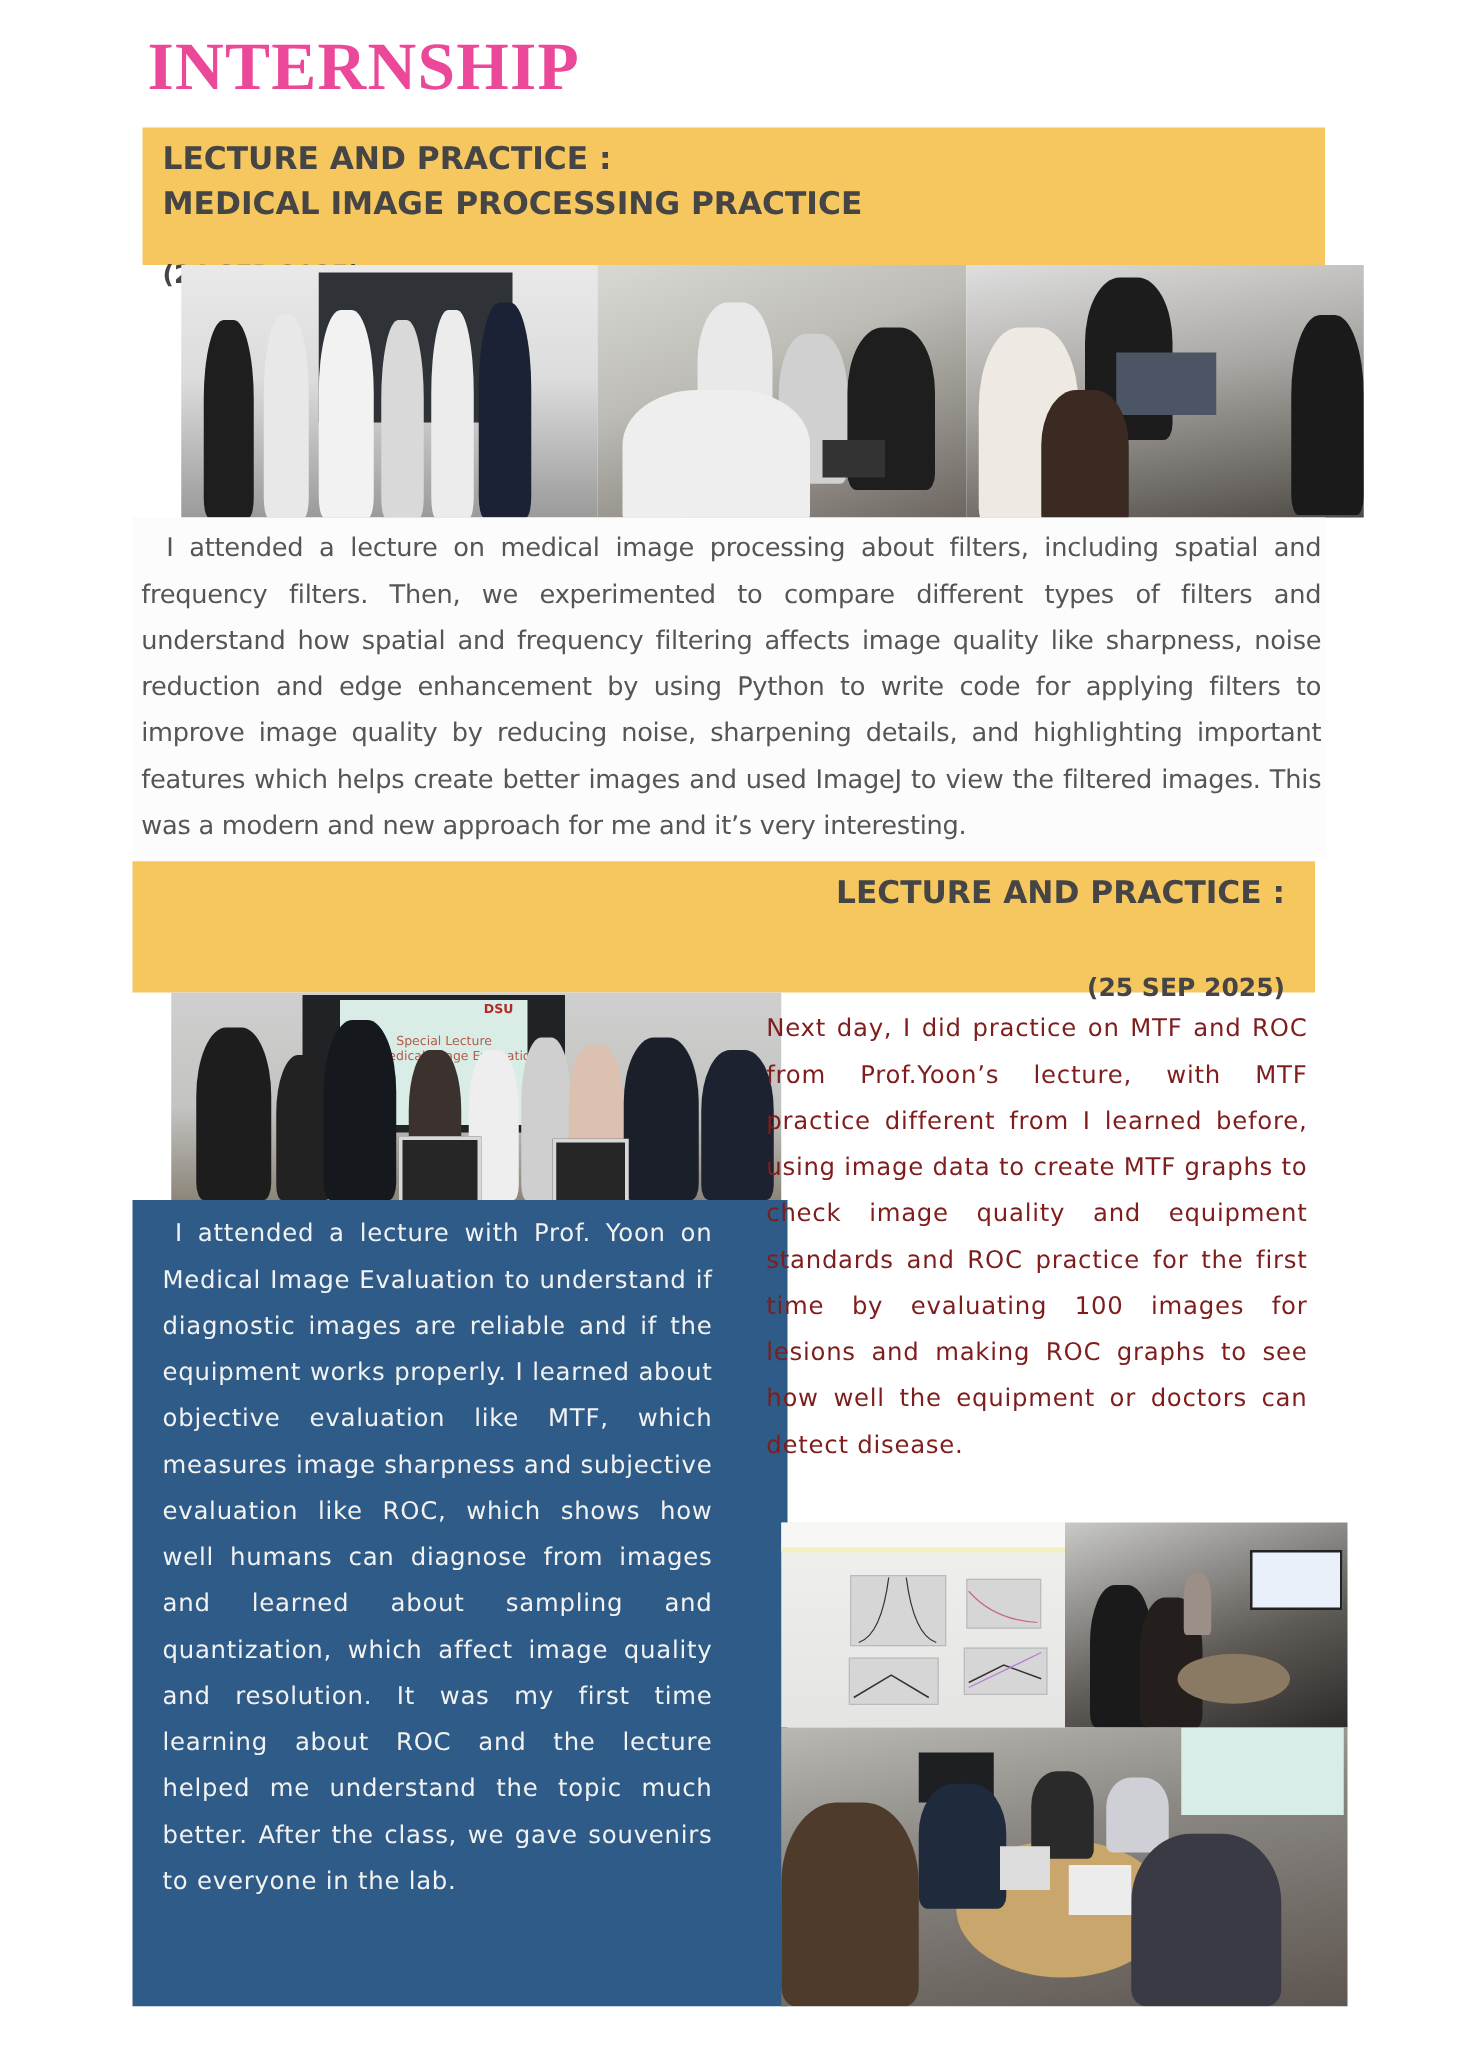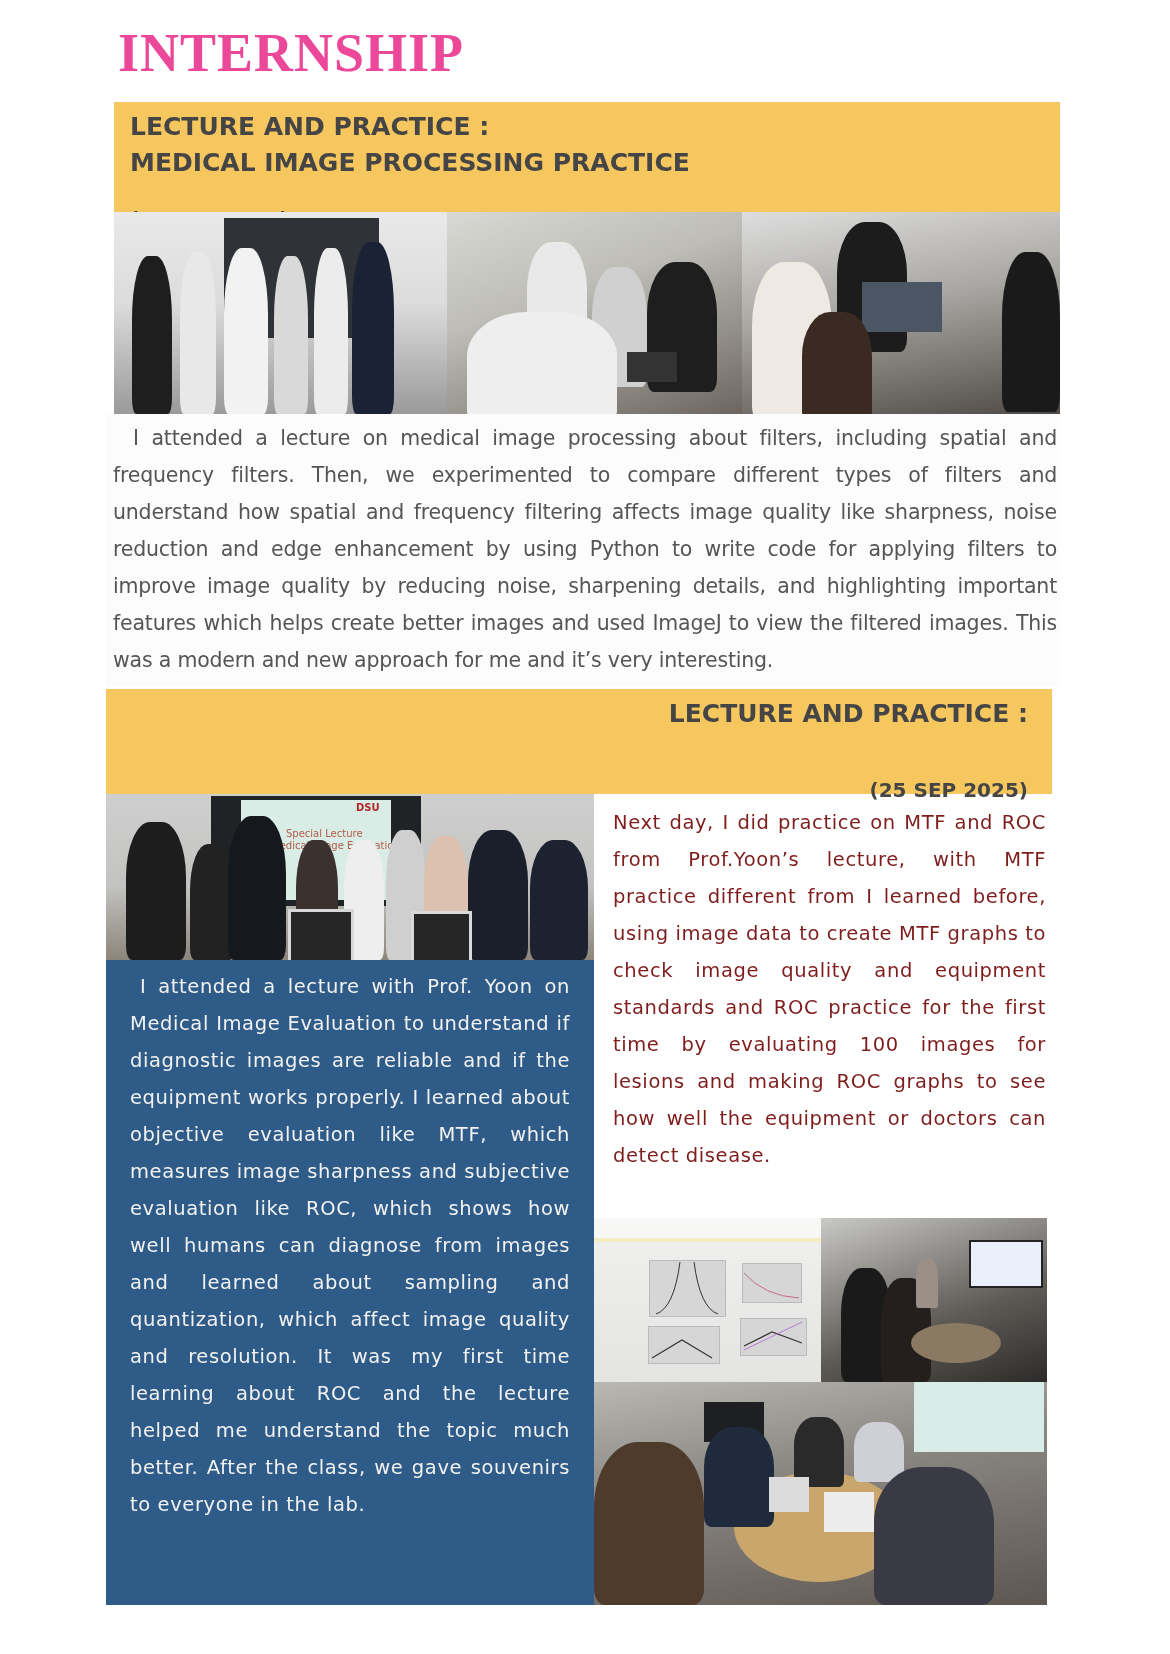--- a/index.html
+++ b/index.html
@@ -12,38 +12,38 @@
   #banner1 { left:114px; top:102px; width:946px; height:110px; }
   #banner2 { left:106px; top:689px; width:946px; height:105px; }
   .bh { font-family:"DejaVu Sans", sans-serif; font-weight:bold; color:#454545; white-space:nowrap; }
   #b1l1 { left:16px; top:8px; font-size:25px; line-height:34px; }
   #b1l2 { left:16px; top:44px; font-size:25px; line-height:34px; }
   #b1d  { left:16px; top:80px; font-size:20px; line-height:26px;margin-top:24px; }
   #b2l1 { right:24px; top:8px; font-size:25px; line-height:34px; }
   #b2l2 { right:24px; top:44px; font-size:25px; line-height:34px; }
   #b2d  { right:24px; top:78px; font-size:20px; line-height:24px;margin-top:11px; }
 
-  .photo { overflow:hidden; }
+  .photo { overflow:hidden;margin-left:31px; }
   .photo .cap { position:absolute; font-size:10px; color:#b03030; font-family:"DejaVu Sans", sans-serif; }
   
   #p1a { left:114px; top:212px; width:333px; height:202px;
          background:linear-gradient(180deg,#e9e9e9 0%,#dcdcdc 45%,#9a9a9a 100%); }
   #p1b { left:447px; top:212px; width:295px; height:202px;
          background:linear-gradient(160deg,#d8d8d4 0%,#bdbcb6 40%,#6d6660 100%); }
   #p1c { left:742px; top:212px; width:318px; height:202px;
          background:linear-gradient(170deg,#dedede 0%,#a9a7a3 45%,#4f4a46 100%); }
   .screen { position:absolute; background:#3a3c40; }
   .person { position:absolute; border-radius:40% 40% 10% 10%; }
   .bg-panel { left:106px; top:414px; width:954px; height:272px; background:#fcfcfc; }
   #para1 { left:113px; top:420px; width:944px; font-family:"DejaVu Sans", sans-serif; font-size:20.5px;
            line-height:37px; color:#555555; text-align:justify; text-indent:20px; letter-spacing:-0.2px; }
 
   #p2a { left:106px; top:794px; width:488px; height:166px;
          background:linear-gradient(180deg,#cfcfcf 0%,#c3c3c1 55%,#8c857a 100%); }
-  #bluebox { left:106px; top:960px; width:488px; height:645px; background:#2e5b87; }
+  #bluebox { left:106px; top:960px; width:488px; height:645px; background:#2e5b87;padding-left:36px; }
   #para2 { left:24px; top:8px; width:440px; font-family:"DejaVu Sans", sans-serif; font-size:19.5px;
            line-height:37px; color:#f2f2f2; text-align:justify; letter-spacing:0.6px; text-indent:10px; }
   #para3 { left:613px; top:804px; width:433px; font-family:"DejaVu Sans", sans-serif; font-size:19.5px;
            line-height:37px; color:#7f1d1d; text-align:justify; letter-spacing:0.6px; }
   #p3a { left:594px; top:1218px; width:227px; height:164px;
          background:linear-gradient(180deg,#f0f0ee 0%,#e4e4e2 100%); }
   #p3b { left:821px; top:1218px; width:226px; height:164px;
          background:linear-gradient(160deg,#c9c9c6 0%,#5e5a56 60%,#2d2b29 100%); }
   #p3c { left:594px; top:1382px; width:453px; height:223px;
          background:linear-gradient(170deg,#b9b8b2 0%,#8a8783 40%,#5e5650 100%); }

